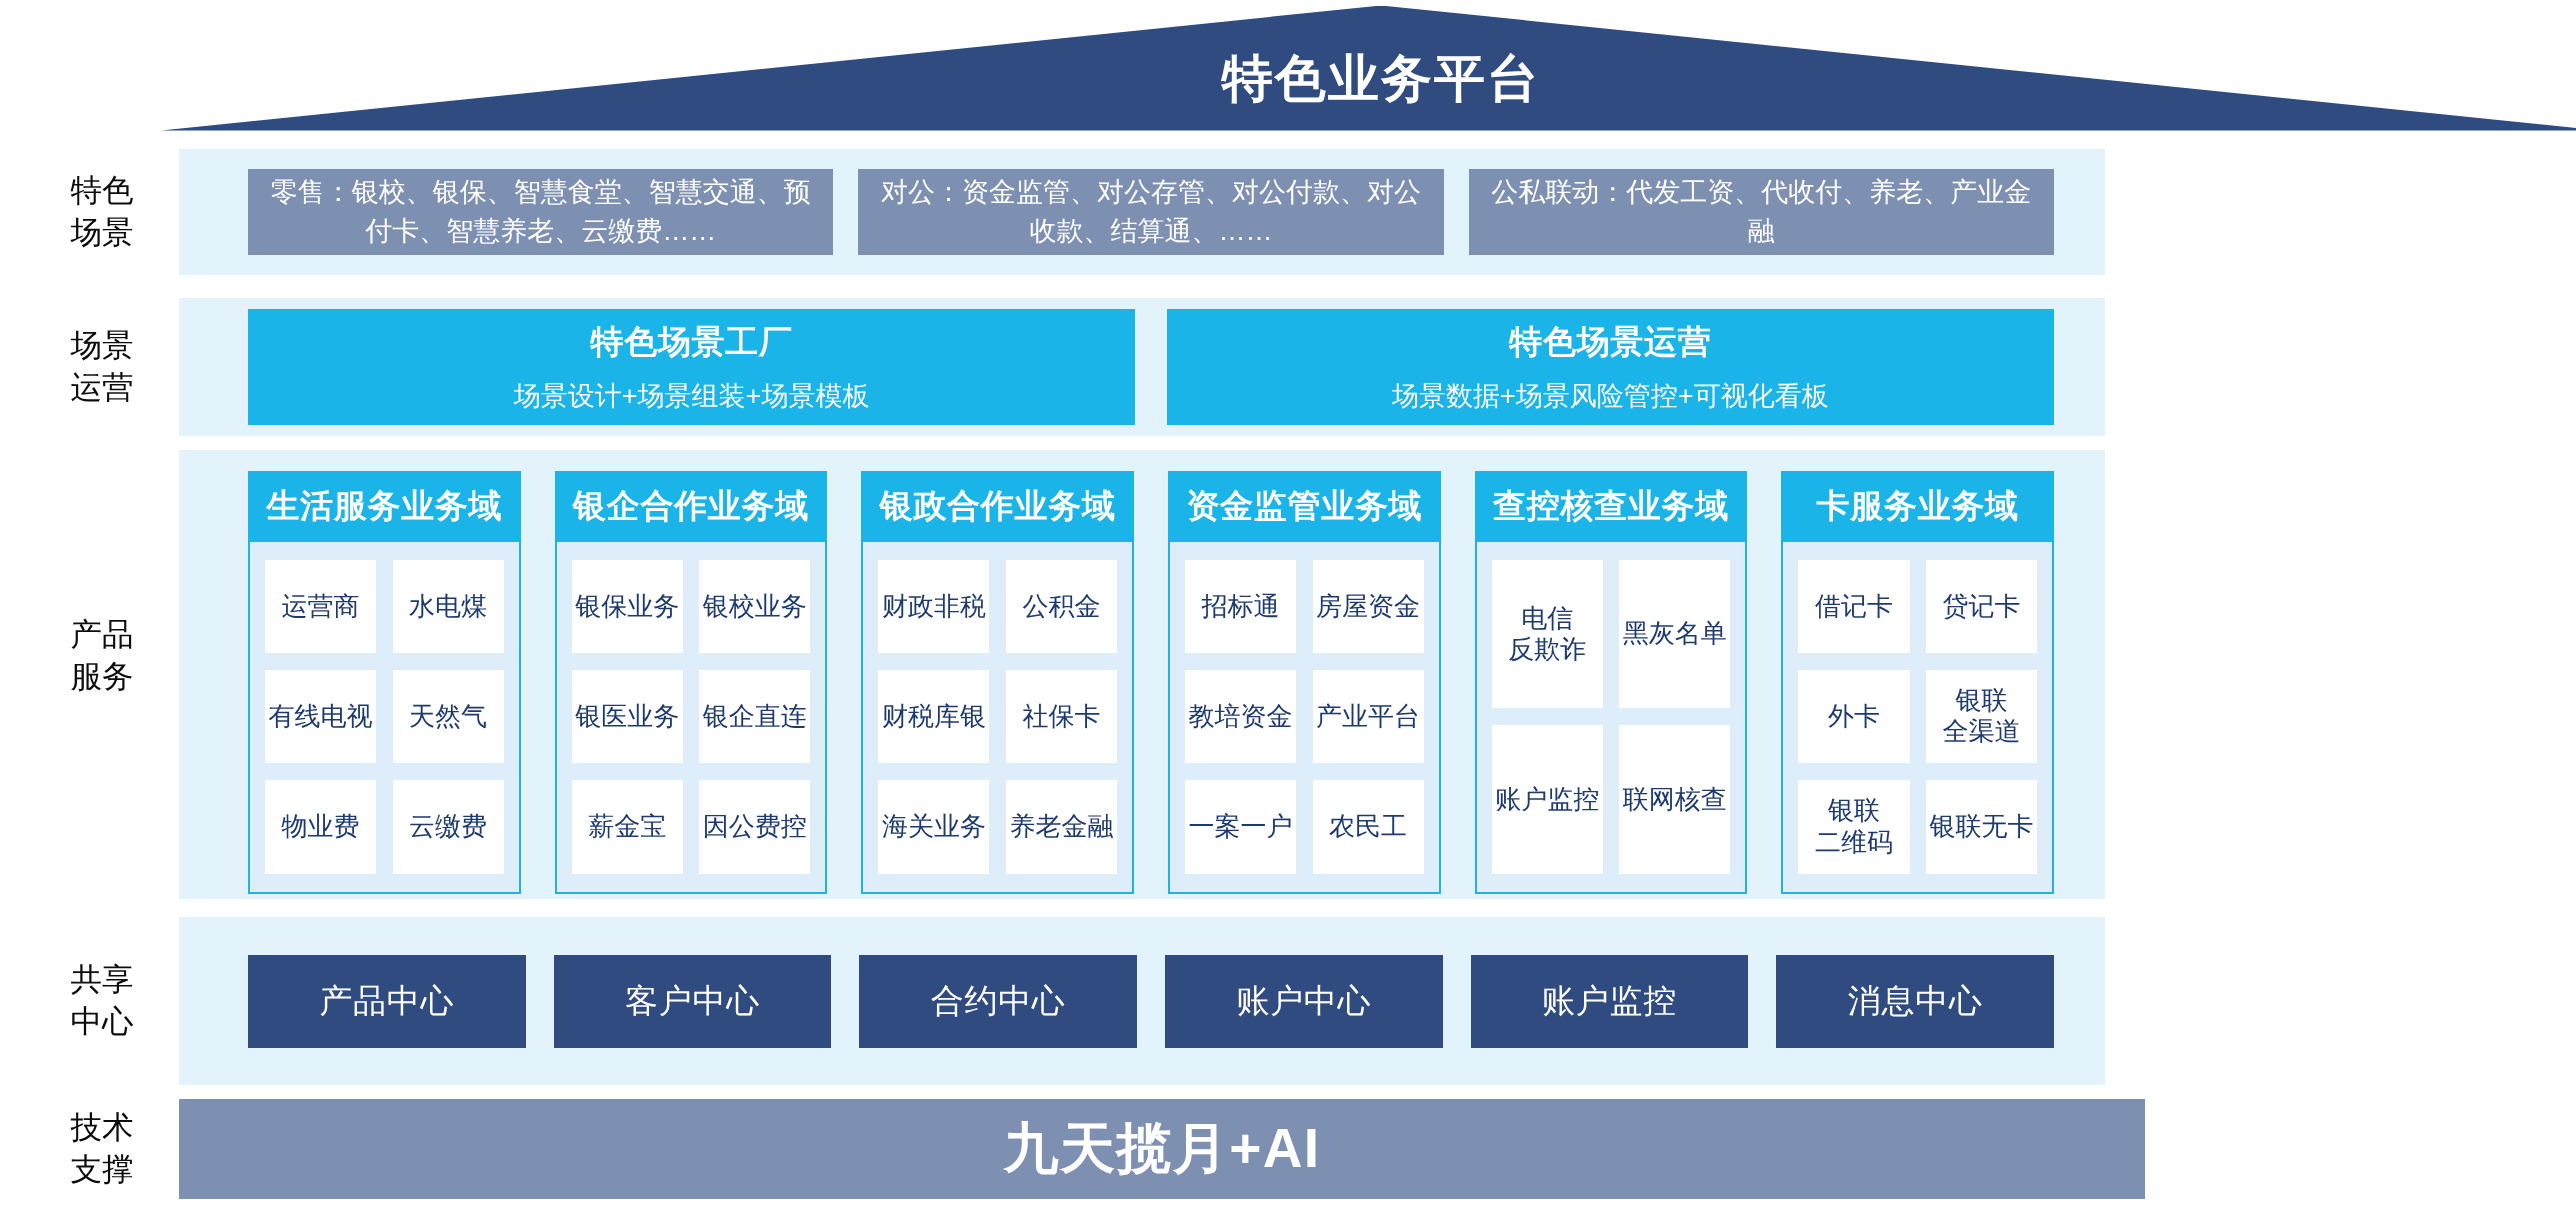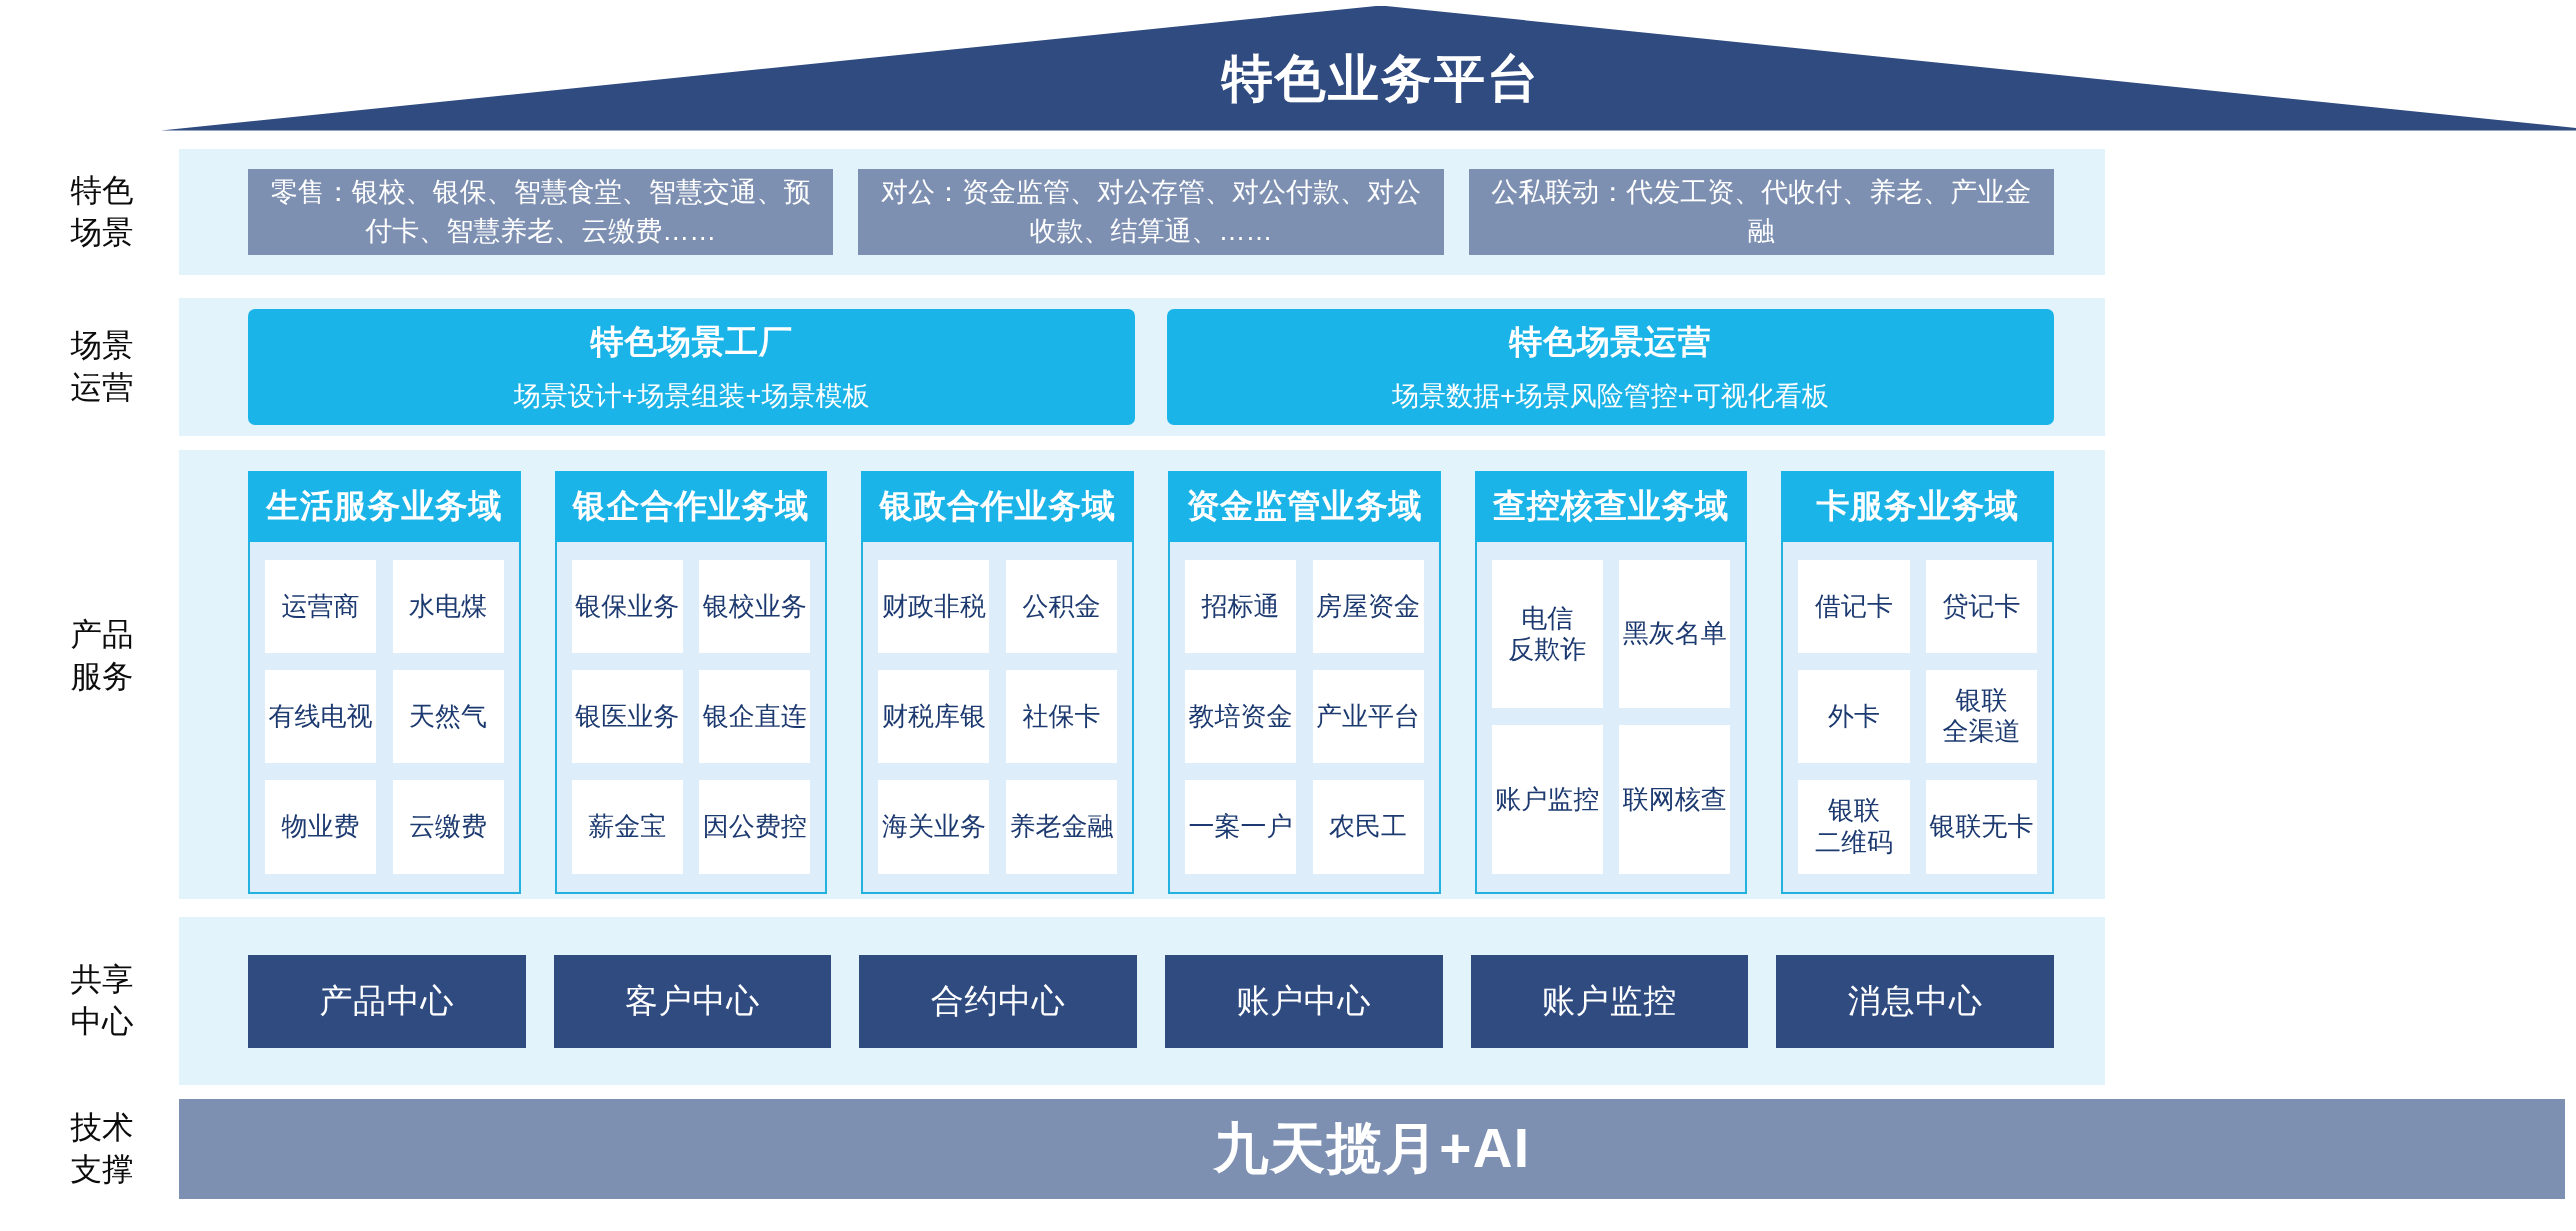--- a/index.html
+++ b/index.html
@@ -25,21 +25,21 @@
   .band{position:absolute;left:147px;width:1926px;box-sizing:border-box;background:#e3f3fc;}
   .band-scenes{top:149px;height:126px;display:flex;align-items:center;gap:25px;padding:0 51px 0 69px;}
   .scene-box{
     flex:1;min-height:85px;background:#7e90b1;color:#ffffff;font-size:27px;line-height:1.45;
     display:flex;align-items:center;justify-content:center;text-align:center;
     padding:4.1px 19px;box-sizing:border-box;
   }
   .band-ops{top:298px;height:138px;display:flex;align-items:center;gap:31.5px;padding:0 51px 0 69px;}
   .op-card{
     flex:1;height:116px;background:#1ab4e8;color:#ffffff;
-    display:flex;flex-direction:column;align-items:center;justify-content:center;border-radius:7px;
+    display:flex;flex-direction:column;align-items:center;justify-content:center;
   }
   .op-title{font-size:33px;font-weight:bold;letter-spacing:0.7px;}
   .op-sub{font-size:27px;margin-top:12.3px;}
   .band-products{top:450px;height:449px;display:flex;gap:34px;padding:20.5px 51px 5.5px 69px;}
   .domain{flex:1;display:flex;flex-direction:column;min-width:0;}
   .domain-header{
     flex:0 0 71px;background:#1ab4e8;color:#ffffff;font-weight:bold;font-size:33px;
     display:flex;align-items:center;justify-content:center;letter-spacing:0.7px;
   }
   .domain-body{
@@ -50,21 +50,21 @@
   .cell{
     background:#ffffff;color:#1d3a70;font-size:26px;line-height:1.2;
     display:flex;align-items:center;justify-content:center;text-align:center;white-space:pre-line;
   }
   .band-centers{top:917px;height:168px;display:flex;align-items:center;gap:28px;padding:0 51px 0 69px;}
   .center-box{
     flex:1;height:93px;background:#2f4b80;color:#ffffff;font-size:33px;
     display:flex;align-items:center;justify-content:center;letter-spacing:0.7px;
   }
   .tech-bar{
-    position:absolute;left:147px;top:1099px;width:2386px;height:100px;background:#7e90b1;
+    position:absolute;left:147px;top:1099px;width:1966px;height:100px;background:#7e90b1;
     color:#ffffff;display:flex;align-items:center;justify-content:center;
     font-size:55px;font-weight:bold;letter-spacing:1.4px;
   }
 </style>
 </head>
 <body>
 
 <div class="page">
 
   <div class="roof">

